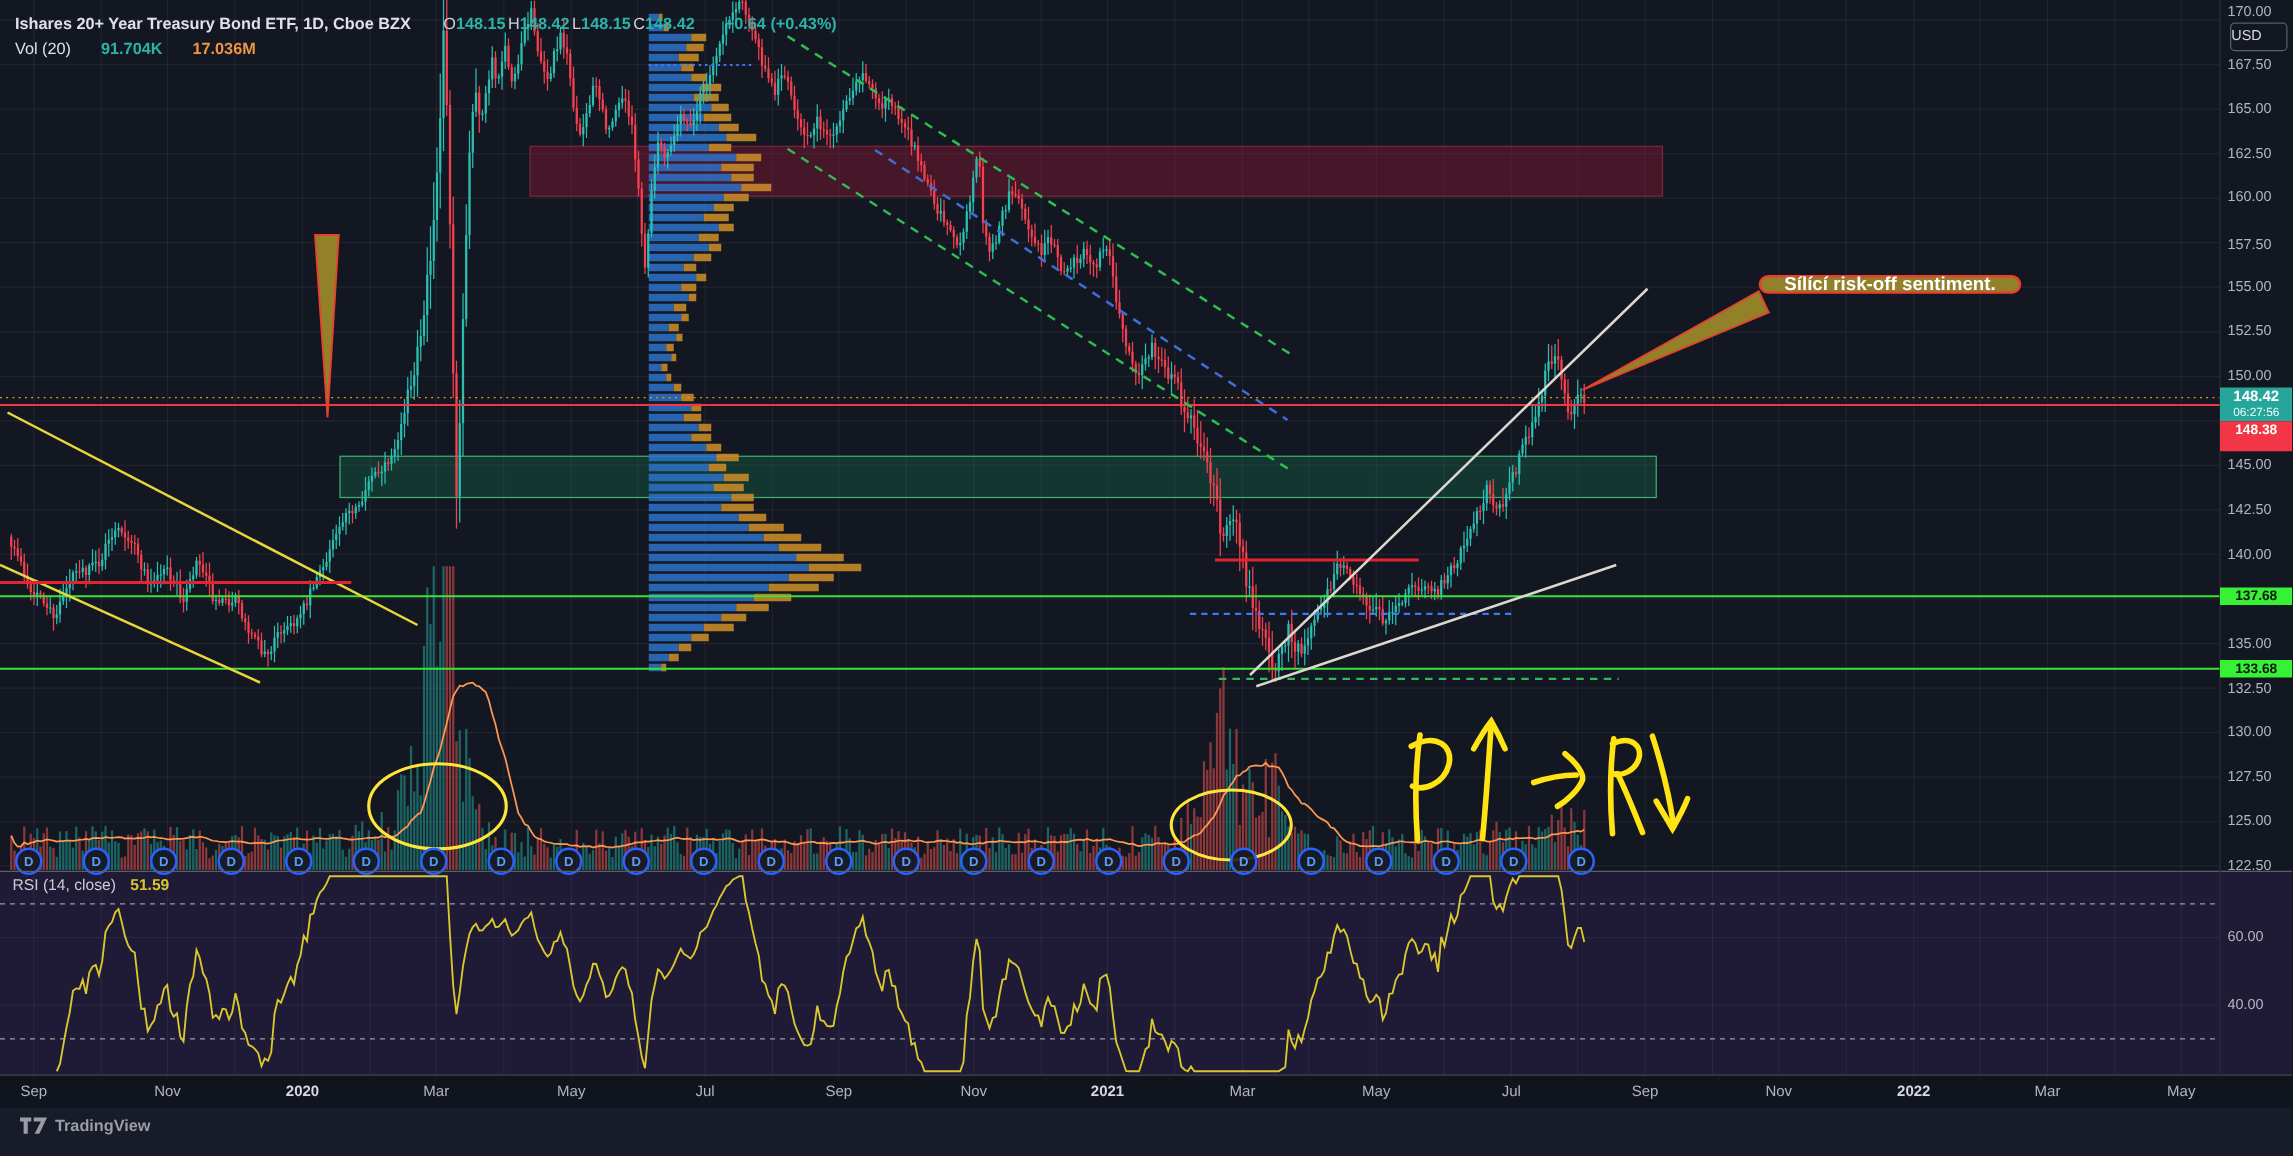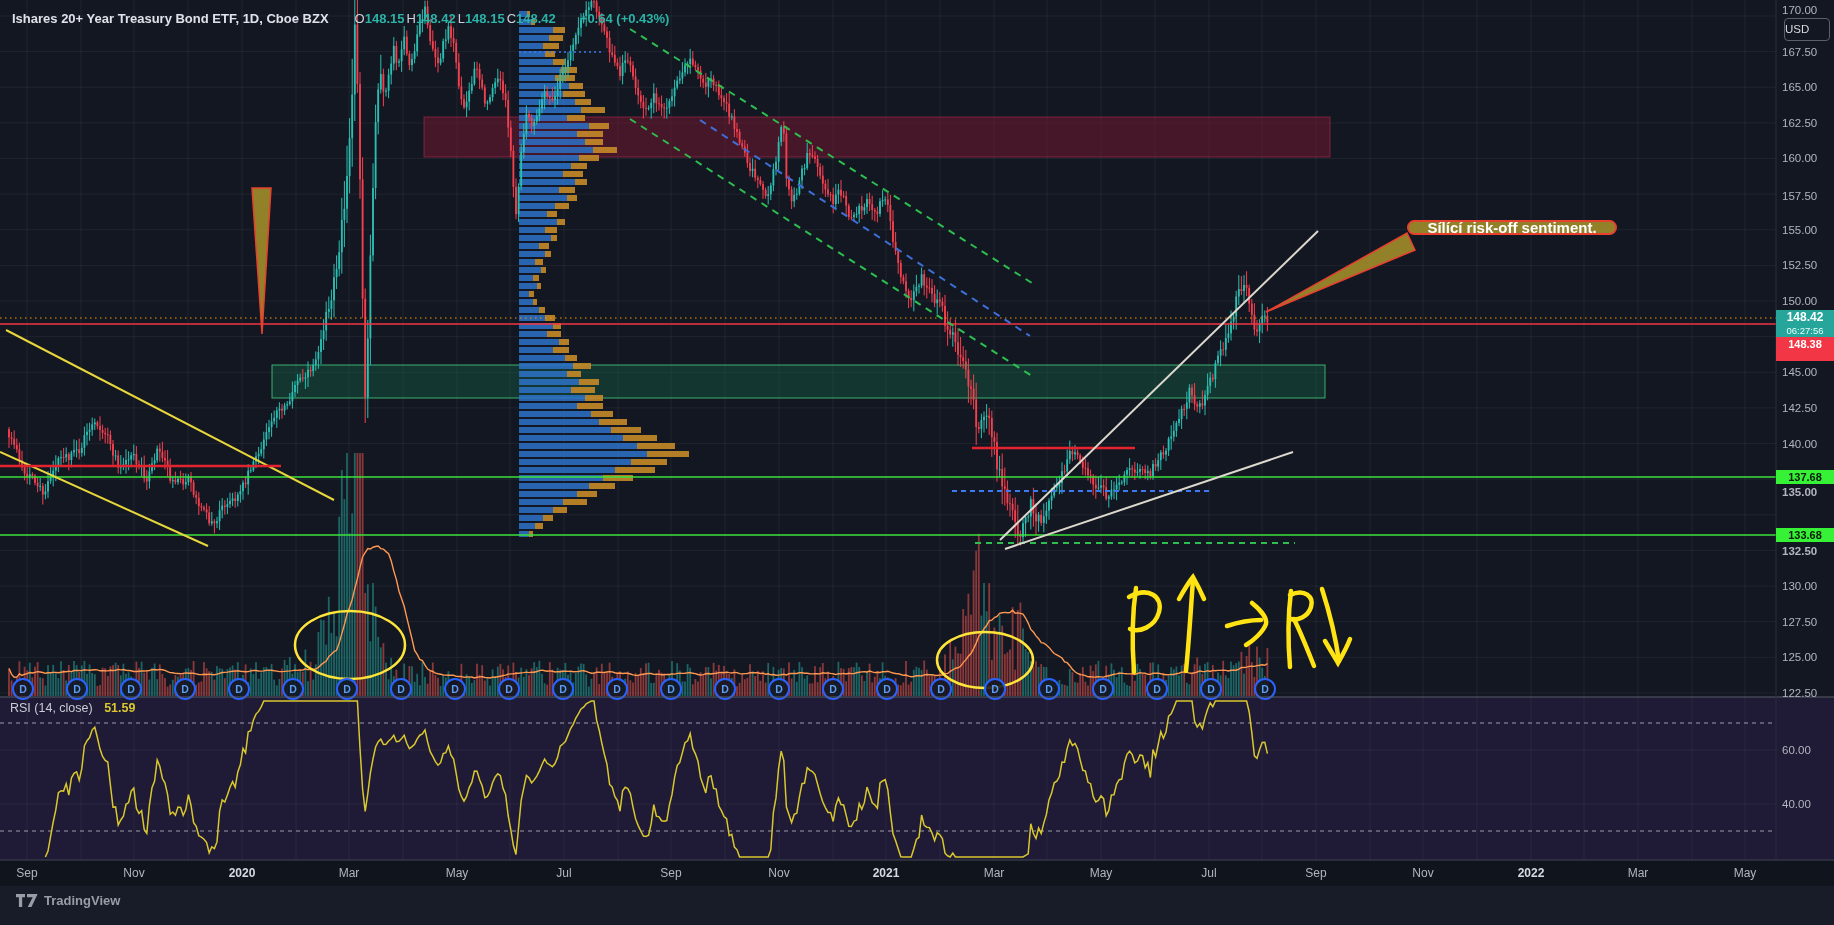--- a/index.html
+++ b/index.html
@@ -1815,20 +1815,25 @@
       <line x1="0" y1="860" x2="1834" y2="860" stroke="#3f4450" stroke-width="1"></line>
       <line x1="1776" y1="0" x2="1776" y2="886" stroke="#2a2e39" stroke-width="1"></line>
     </svg>
 
   <div class="ov" id="legend">
     <div class="row">
       <span class="title">Ishares 20+ Year Treasury Bond ETF, 1D, Cboe BZX</span>
       <span id="ohlc-wrap"><span class="k">O</span><span class="v">148.15</span><span class="k">H</span><span class="v">148.42</span><span class="k">L</span><span class="v">148.15</span><span class="k">C</span><span class="v">148.42</span></span>
       <span class="chg">+0.64 (+0.43%)</span>
     </div>
+    <div class="row">
+      <span class="vol-l">Vol (20)</span>
+      <span class="vol-v1">91.704K</span>
+      <span class="vol-v2">17.036M</span>
+    </div>
   </div>
 
   <div class="ov" id="rsi-legend">
     <span>RSI (14, close)</span>
     <span class="val">51.59</span>
   </div>
 
   <div class="callout" id="callout2">
     <span>Sílící risk-off sentiment.</span>
   </div>
@@ -1858,22 +1863,22 @@
     <div class="pl" style="top: 87px;">165.00</div>
     <div class="pl" style="top: 123px;">162.50</div>
     <div class="pl" style="top: 158px;">160.00</div>
     <div class="pl" style="top: 180px; margin-top: 16px;">157.50</div>
     <div class="pl" style="top: 230px;">155.00</div>
     <div class="pl" style="top: 265px;">152.50</div>
     <div class="pl" style="top: 301px;">150.00</div>
     <div class="pl" style="top: 372px;">145.00</div>
     <div class="pl" style="top: 408px;">142.50</div>
     <div class="pl" style="top: 444px;">140.00</div>
-    <div class="pl" style="top: 492px; font-weight: bold;">135.00</div>
-    <div class="pl" style="top: 551px; font-weight: bold;">132.50</div>
+    <div class="pl" style="top: 515px;">135.00</div>
+    <div class="pl" style="top: 551px;">132.50</div>
     <div class="pl" style="top: 586px;">130.00</div>
     <div class="pl" style="top: 622px;">127.50</div>
     <div class="pl" style="top: 657px;">125.00</div>
     <div class="pl" style="top: 693px;">122.50</div>
     <div class="pl" style="top: 750px;">60.00</div>
     <div class="pl" style="top: 804px;">40.00</div>
     <div class="tl" style="left: 27px;">Sep</div>
     <div class="tl" style="left: 134px;">Nov</div>
     <div class="tl b" style="left: 242px;">2020</div>
     <div class="tl" style="left: 349px;">Mar</div>

